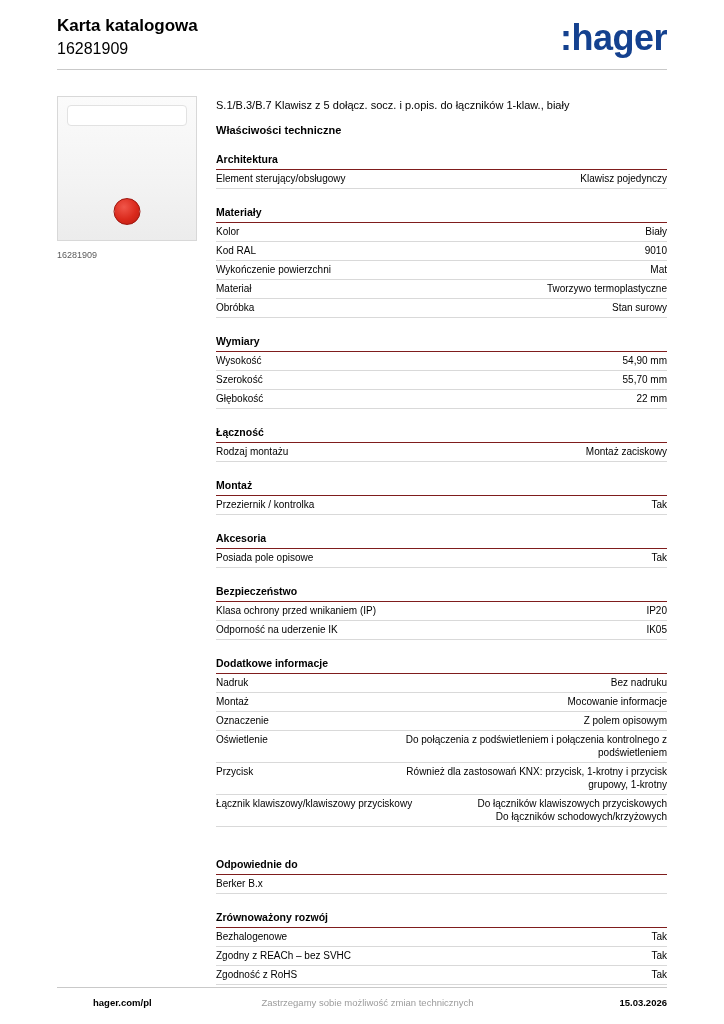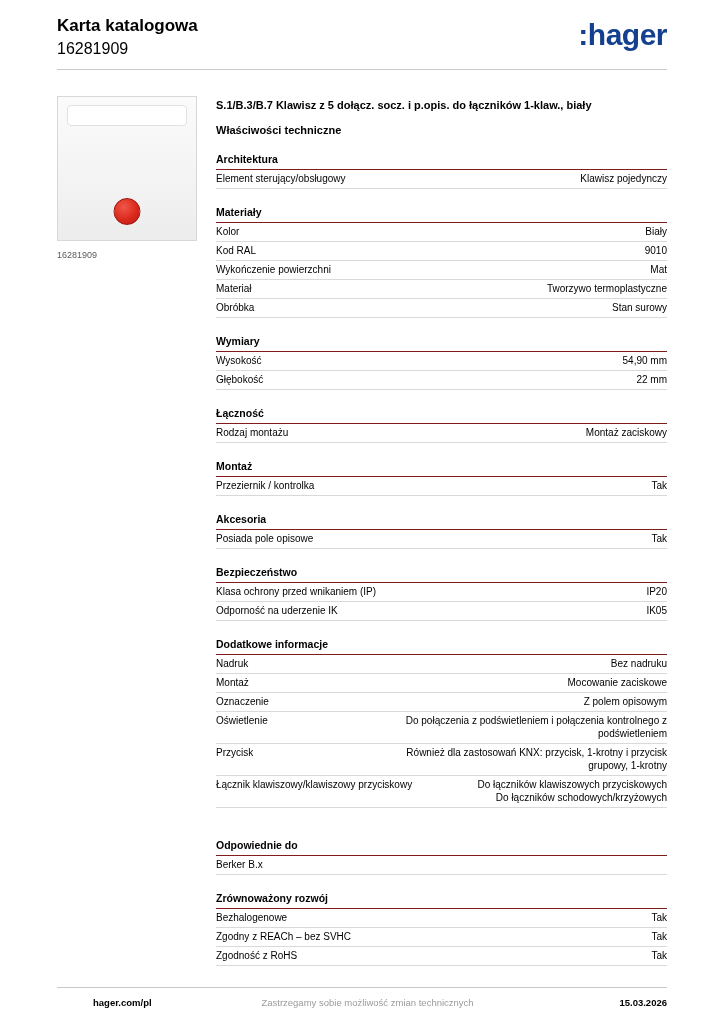--- a/index.html
+++ b/index.html
@@ -11,21 +11,21 @@
     font-family: "Liberation Sans", sans-serif;
     position: relative;
     overflow: hidden;
   }
   .page { padding: 16px 57px 0 57px; height: 100%; position: relative; }
 
   
   .header { display: flex; justify-content: space-between; align-items: flex-start; }
   .doc-title { font-size: 17px; font-weight: bold; line-height: 1.2; }
   .doc-number { font-size: 16px; line-height: 1.2; margin-top: 3px; }
-  .logo { font-size: 30px; font-weight: bold; color: #14418f; letter-spacing: -0.5px; line-height: 1; margin-top: 4px; }
+  .logo { font-size: 36px; font-weight: bold; color: #14418f; letter-spacing: -0.5px; line-height: 1; margin-top: 4px; }
   .header-rule { border-bottom: 1px solid #c9c9c9; margin-top: 10px; }
 
   
   .content { display: flex; gap: 19px; margin-top: 26px; }
   .left-col { flex: 0 0 140px; width: 140px; }
   .right-col { flex: 1; min-width: 0; }
 
   
   .product-image {
     width: 140px; height: 145px;
@@ -39,21 +39,21 @@
   }
   .red-indicator {
     position: absolute; top: 101px; left: 50%; transform: translateX(-50%);
     width: 27px; height: 27px; border-radius: 50%;
     background: radial-gradient(circle at 38% 32%, #f0564a 0%, #da291c 55%, #b71c12 100%);
     border: 1px solid #9e140d;
   }
   .image-caption { margin-top: 9px; font-size: 9px; color: #5a5a5a; }
 
   
-  .product-name { font-size: 11px; font-weight: bold; margin: 2px 0 0 0; line-height: 1.35; }
+  .product-name { font-size: 11px; font-weight: normal; margin: 2px 0 0 0; line-height: 1.35; }
   .props-heading { font-size: 11px; font-weight: bold; margin: 12px 0 0 0; }
 
   .spec-section { margin-top: 14px; }
   .spec-section.gap-large { margin-top: 28px; }
   .section-title {
     font-size: 10.5px; font-weight: bold; margin: 0;
     padding: 3px 0 4px 0;
     border-bottom: 1px solid #7f1d1d;
   }
   .spec-row {
@@ -137,20 +137,24 @@
         </div>
       </section>
 
       <section class="spec-section">
         <h3 class="section-title">Wymiary</h3>
         <div class="spec-row">
           <span class="row-label">Wysokość</span>
           <span class="row-value">54,90 mm</span>
         </div>
         <div class="spec-row">
+          <span class="row-label">Szerokość</span>
+          <span class="row-value">55,70 mm</span>
+        </div>
+        <div class="spec-row">
           <span class="row-label">Głębokość</span>
           <span class="row-value">22 mm</span>
         </div>
       </section>
 
       <section class="spec-section">
         <h3 class="section-title">Łączność</h3>
         <div class="spec-row">
           <span class="row-label">Rodzaj montażu</span>
           <span class="row-value">Montaż zaciskowy</span>
@@ -186,21 +190,21 @@
       </section>
 
       <section class="spec-section">
         <h3 class="section-title">Dodatkowe informacje</h3>
         <div class="spec-row">
           <span class="row-label">Nadruk</span>
           <span class="row-value">Bez nadruku</span>
         </div>
         <div class="spec-row">
           <span class="row-label">Montaż</span>
-          <span class="row-value">Mocowanie zaciskowe</span>
+          <span class="row-value">Mocowanie informacje</span>
         </div>
         <div class="spec-row">
           <span class="row-label">Oznaczenie</span>
           <span class="row-value">Z polem opisowym</span>
         </div>
         <div class="spec-row">
           <span class="row-label">Oświetlenie</span>
           <span class="row-value">Do połączenia z podświetleniem i połączenia kontrolnego z
 podświetleniem</span>
         </div>

